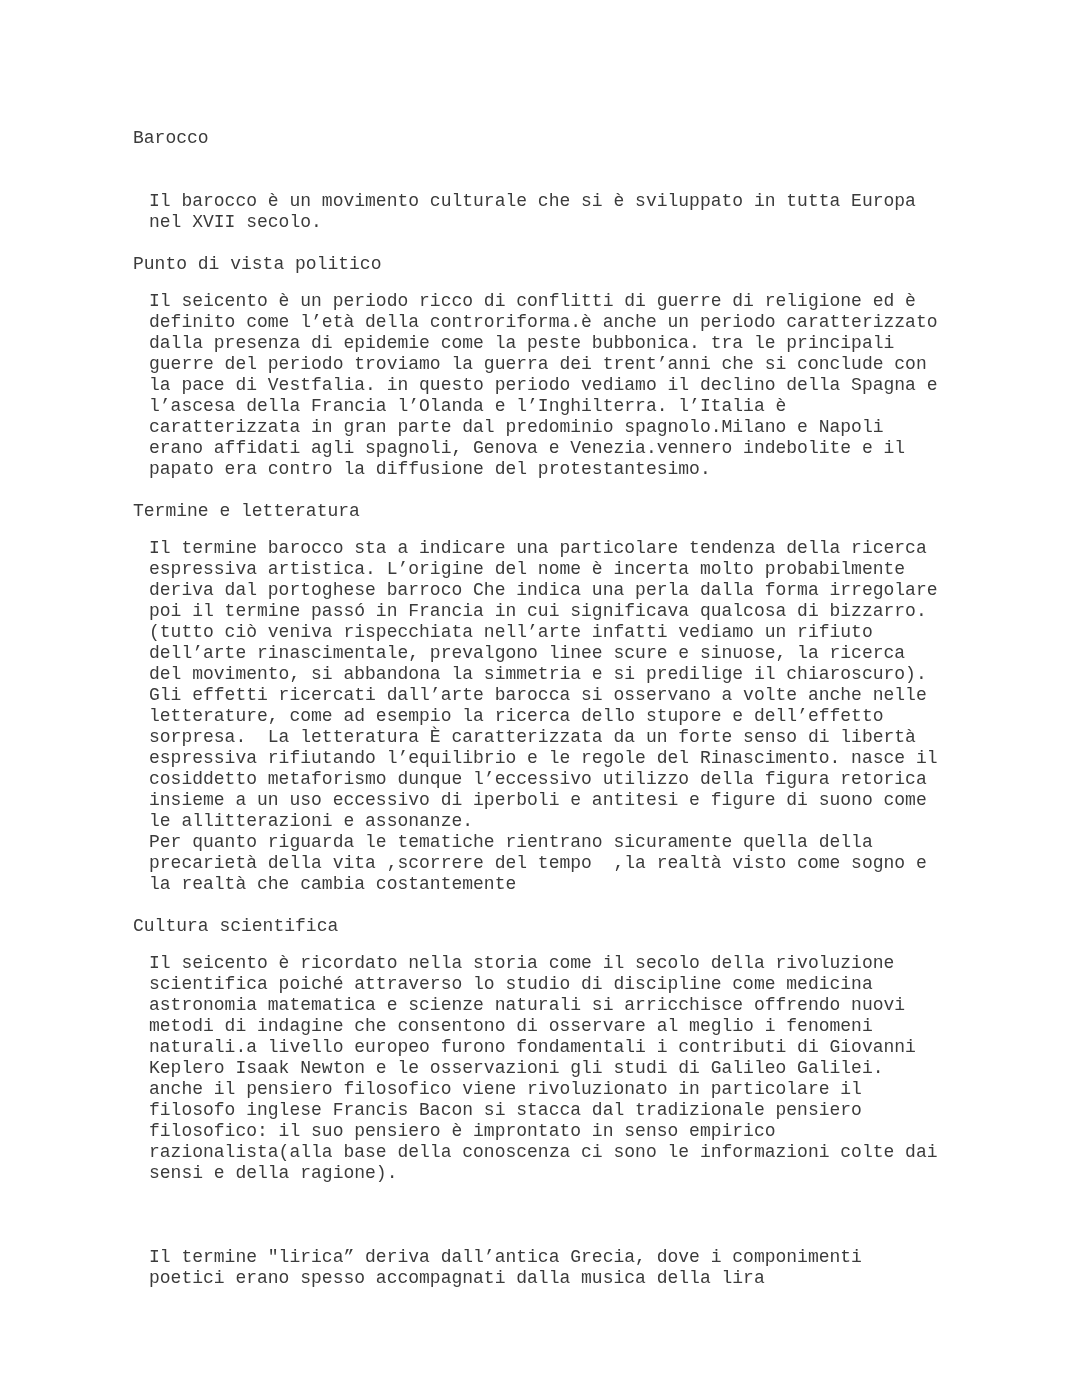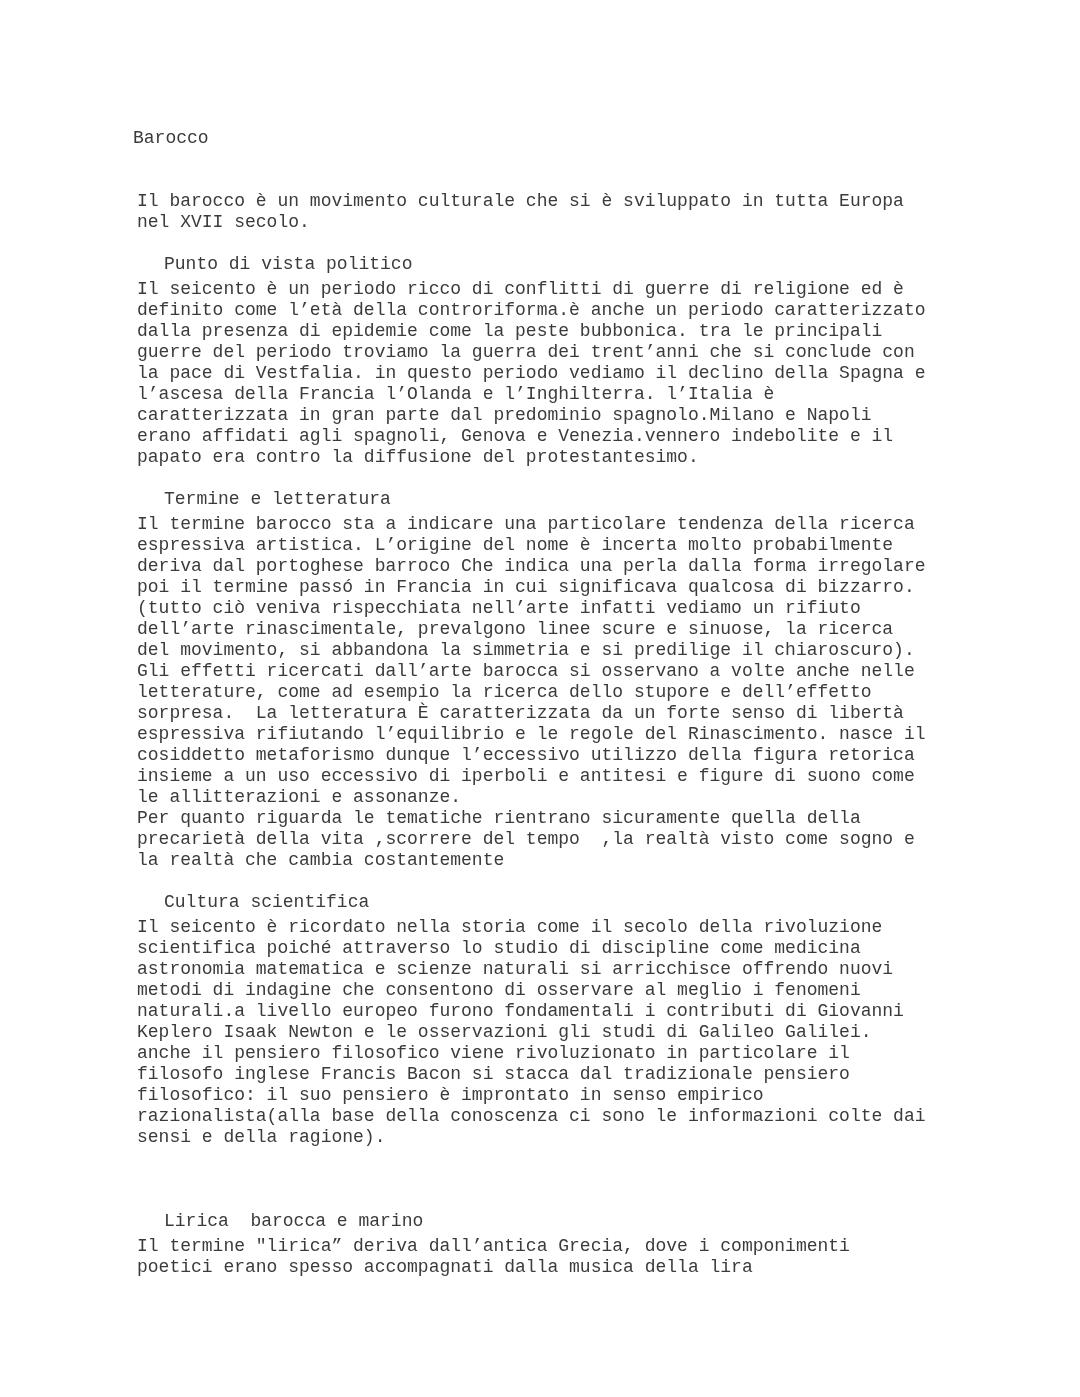--- a/index.html
+++ b/index.html
@@ -28,24 +28,23 @@
     font-size: inherit;
     font-weight: normal;
     white-space: pre-wrap;
   }
   .block {
     margin: 0 0 21px 0;
   }
   .section-heading {
     white-space: pre-wrap;
     font-weight: normal;
-    margin-left: 31px;
   }
   .body-text {
-    margin: 4px;
+    margin: 16px;
     white-space: pre-wrap;
   }
   .gap-large {
     margin-top: 63px;
   }
 </style>
 </head>
 <body>
 
 <div class="page">
@@ -100,18 +99,17 @@
 naturali.a livello europeo furono fondamentali i contributi di Giovanni
 Keplero Isaak Newton e le osservazioni gli studi di Galileo Galilei.
 anche il pensiero filosofico viene rivoluzionato in particolare il
 filosofo inglese Francis Bacon si stacca dal tradizionale pensiero
 filosofico: il suo pensiero è improntato in senso empirico
 razionalista(alla base della conoscenza ci sono le informazioni colte dai
 sensi e della ragione).</p>
   </section>
 
   <section class="block gap-large">
-    <div class="section-heading">Lirica  barocca e marino</div>
     <p class="body-text">Il termine "lirica” deriva dall’antica Grecia, dove i componimenti
 poetici erano spesso accompagnati dalla musica della lira</p>
   </section>
 
 </div>
 
 </body></html>

